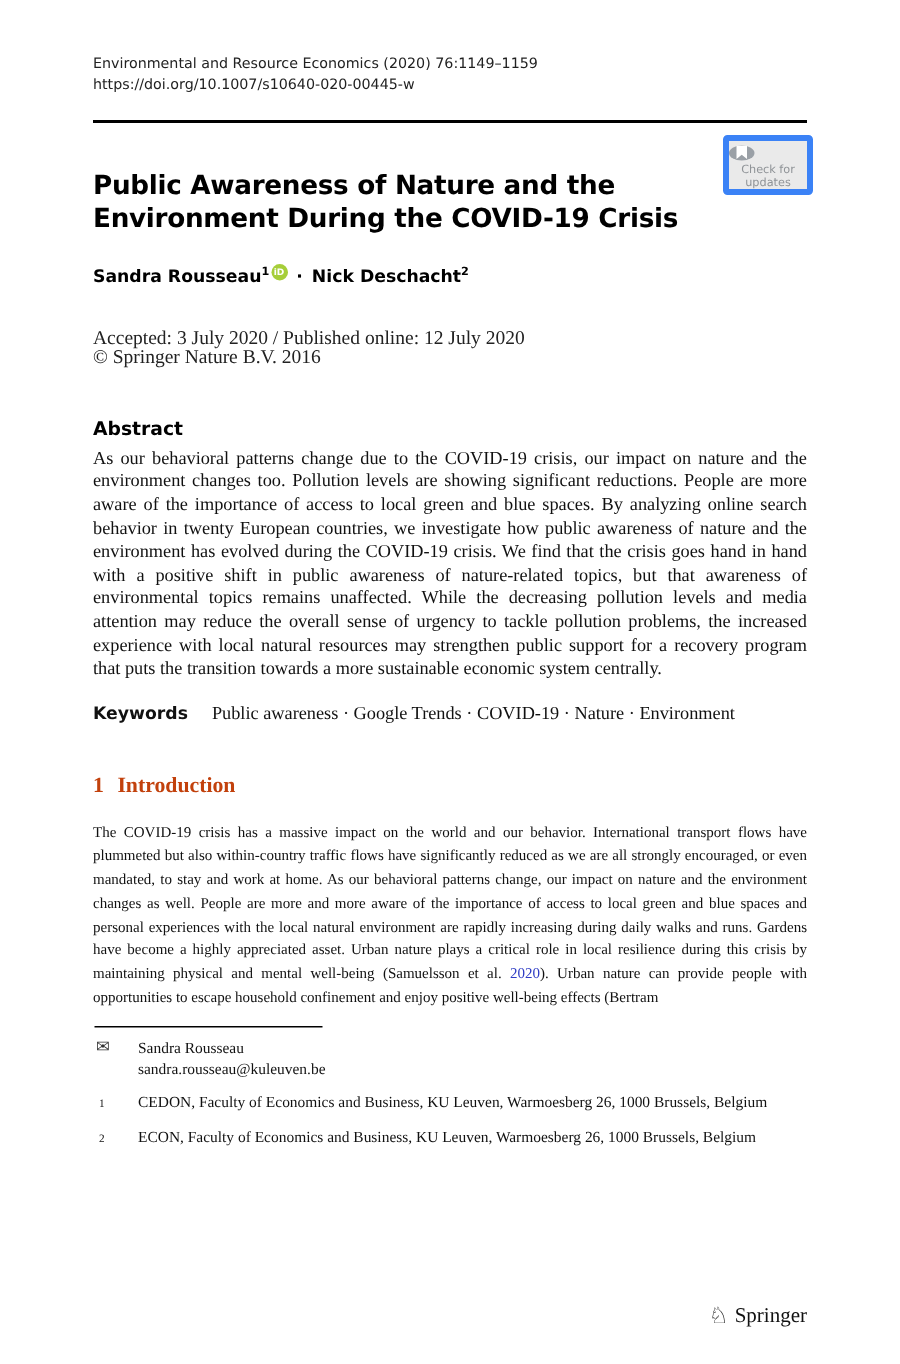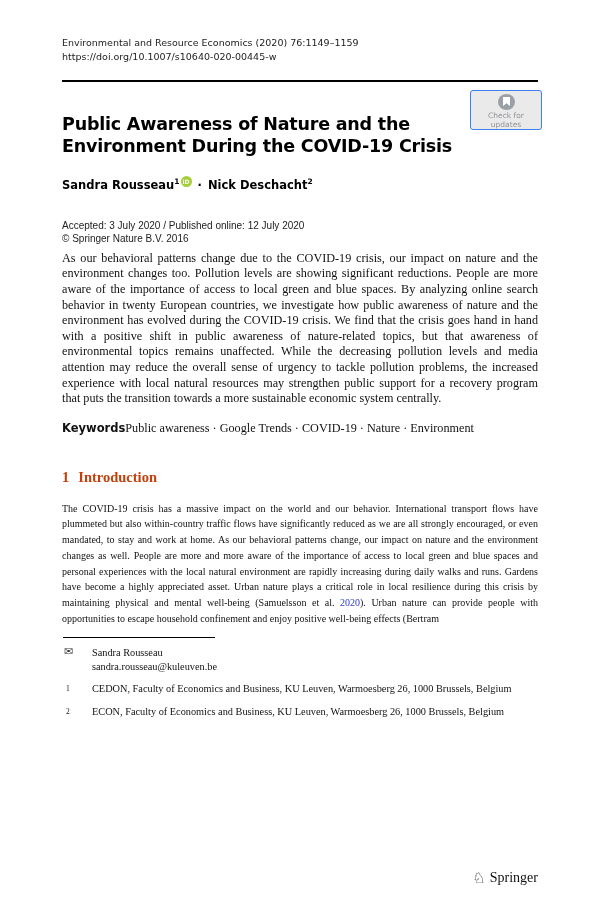--- a/index.html
+++ b/index.html
@@ -22,23 +22,23 @@
     font-family: "DejaVu Sans", sans-serif;
     font-size: 9.5px; line-height: 13.5px; color: #222;
   }
   .header-rule {
     border: none; border-top: 2px solid #000;
     margin-top: 17px;
   }
   
   .update-badge {
     position: absolute; top: 90px; right: 58px;
-    width: 72px; height: 40px;
-    background: #eaeaea; border: 1px solid #3b82f6; border-radius: 3px;
-    display: flex; flex-direction: column; align-items: center;
+    width: 60px; height: 40px;
+    background: #eaeaea; border: 4px solid #3b82f6; border-radius: 3px;
+    display: flex; flex-direction: column; 
     padding-top: 3px; cursor: pointer;
   }
   .update-badge .circ {
     width: 17px; height: 17px; border-radius: 50%;
     background: #9aa0a6; display: flex; align-items: center; justify-content: center;
   }
   .update-badge .badge-text {
     font-family: "DejaVu Sans", sans-serif;
     font-size: 7.5px; line-height: 8.5px; color: #8f9397; text-align: center;
     margin-top: 2px;
@@ -61,41 +61,41 @@
   .orcid {
     display: inline-block; width: 11px; height: 11px; border-radius: 50%;
     background: #a6ce39; color: #fff; text-align: center;
     font-family: "DejaVu Sans", sans-serif; font-weight: bold;
     font-size: 6px; line-height: 11px; vertical-align: super;
     margin-left: 1px; cursor: pointer;
   }
   .author-sep { font-weight: bold; padding: 0 2px; }
   .pub-dates {
     margin-top: 27px;
-    font-family: Liberation Sans, sans-serif;
-    font-size: 10px; line-height: 13.5px; color: #222;
+    font-family: Liberation Serif, serif;
+    font-size: 13px; line-height: 13.5px; color: #222;
   }
   
   .abstract-heading {
     margin-top: 33px;
     font-family: "DejaVu Sans", sans-serif;
     font-weight: bold; font-size: 12.5px; color: #000;
   }
   .abstract-text {
     margin-top: 5px;
     font-size: 12.2px; line-height: 15.6px;
     text-align: justify; color: #111;
   }
   .keywords {
     margin-top: 14px;
     font-size: 12.2px; color: #111;
   }
   .keywords .kw-label {
     font-family: "DejaVu Sans", sans-serif;
-    font-weight: bold; font-size: 11.5px; margin-right: 0;
+    font-weight: bold; font-size: 11.5px; margin-right: 16px;
   }
   
   .section-heading {
     margin-top: 33px;
     font-family: Liberation Serif, serif;
     font-weight: bold; font-size: 14.5px; color: #c2410c;
   }
   .section-heading .sec-num { margin-right: 9px; }
   .intro-text {
     margin-top: 15px;
@@ -169,20 +169,21 @@
     <span>Sandra Rousseau</span><sup>1</sup><span class="orcid">iD</span>
     <span class="author-sep">·</span>
     <span>Nick Deschacht</span><sup>2</sup>
   </div>
 
   <div class="pub-dates">
     <div>Accepted: 3 July 2020 / Published online: 12 July 2020</div>
     <div>© Springer Nature B.V. 2016</div>
   </div>
 
+  <div class="abstract-heading">Abstract</div>
   <p class="abstract-text">As our behavioral patterns change due to the COVID-19 crisis, our impact on nature and the environment changes too. Pollution levels are showing significant reductions. People are more aware of the importance of access to local green and blue spaces. By analyzing online search behavior in twenty European countries, we investigate how public awareness of nature and the environment has evolved during the COVID-19 crisis. We find that the crisis goes hand in hand with a positive shift in public awareness of nature-related topics, but that awareness of environmental topics remains unaffected. While the decreasing pollution levels and media attention may reduce the overall sense of urgency to tackle pollution problems, the increased experience with local natural resources may strengthen public support for a recovery program that puts the transition towards a more sustainable economic system centrally.</p>
 
   <div class="keywords">
     <span class="kw-label">Keywords</span><span>Public awareness · Google Trends · COVID-19 · Nature · Environment</span>
   </div>
 
   <div class="section-heading">
     <span class="sec-num">1</span><span>Introduction</span>
   </div>
 

